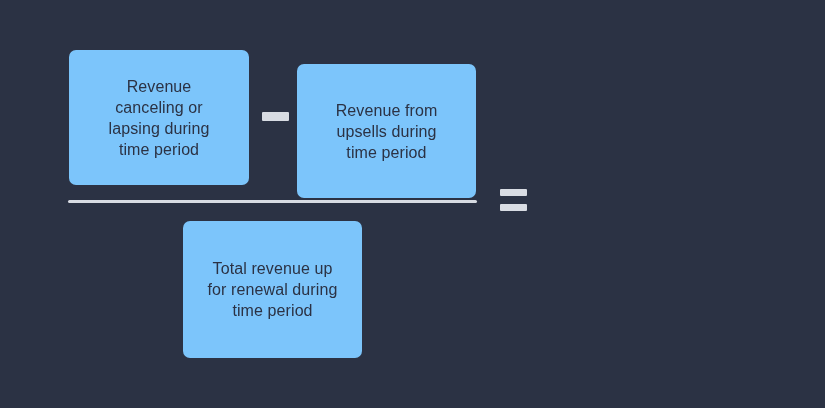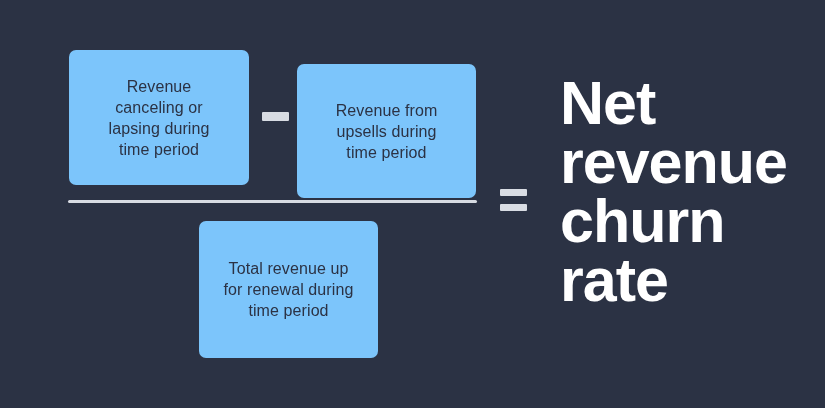--- a/index.html
+++ b/index.html
@@ -53,21 +53,20 @@
     top: 51px;
     width: 179px;
     height: 134px;
     margin-top: 13px;
   }
   #denominator-box {
     left: 183px;
     top: 221px;
     width: 179px;
     height: 137px;
-    margin-left: 16px;
   }
 
   
   #minus-operator {
     position: absolute;
     left: 262px;
     top: 112px;
     width: 27px;
     height: 9px;
     background: #d8dce3;
@@ -144,18 +143,14 @@
     <span class="term-text">Total revenue up
 for renewal during
 time period</span>
   </div>
 
   <div id="equals-operator">
     <span class="eq-bar top"></span>
     <span class="eq-bar bottom"></span>
   </div>
 
-  <div id="result-text">Net
-revenue
-churn
-rate</div>
 
 </div>
 
 </body></html>

